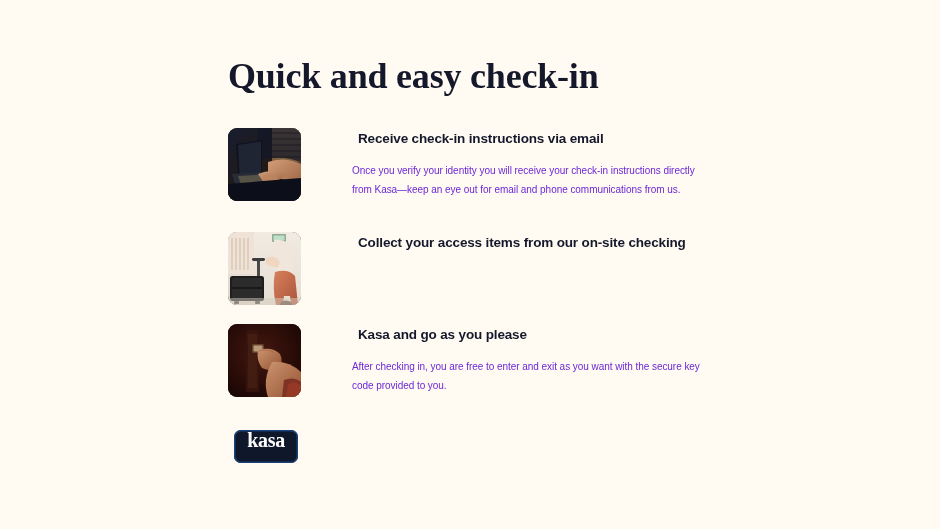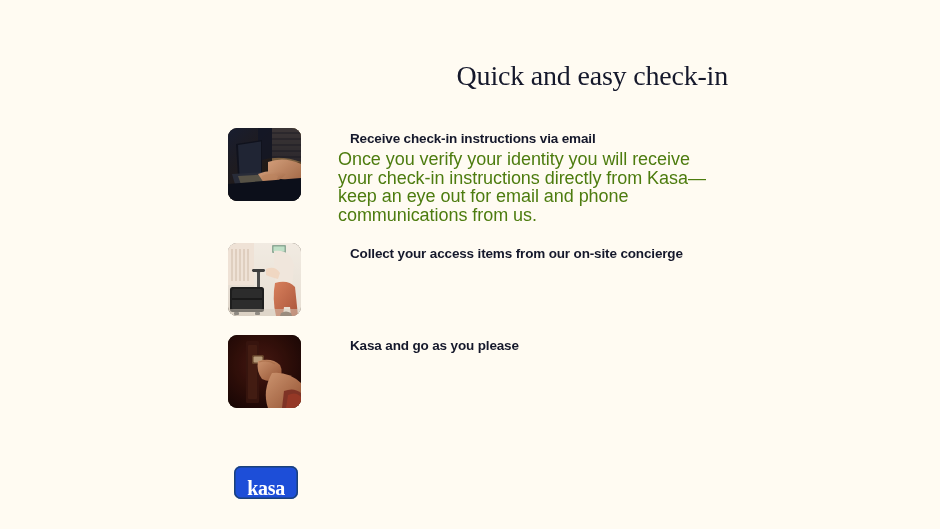--- a/index.html
+++ b/index.html
@@ -22,28 +22,27 @@
     background: #FFFBF2;
   }
   .content {
     position: absolute;
     left: 228px;
     top: 58px;
     width: 500px;
   }
   .page-title {
     font-family: "Liberation Serif", "DejaVu Serif", serif;
-    font-weight: normal;
-    font-size: 28px;
+    font-weight: bold;
+    font-size: 36px;
     line-height: 36px;
     letter-spacing: -0.2px;
     color: #15182B;
     margin: 0;
     white-space: nowrap;
-    text-align: right;
   }
   .steps {
     position: absolute;
     left: 228px;
     top: 128px;
     width: 500px;
   }
   .step {
     display: flex;
     align-items: flex-start;
@@ -66,48 +65,47 @@
   }
   .step-text {
     padding-top: 2px;
   }
   .step-heading {
     font-family: "Liberation Sans", sans-serif;
     font-weight: bold;
     font-size: 13.5px;
     line-height: 18px;
     color: #15182B;
-    margin: 0 0 2px 0;
+    margin: 0 0 2px 8px;
     letter-spacing: -0.15px;
     white-space: nowrap;
     padding-left: 12px;
   }
   .step-body {
     font-family: "Liberation Sans", sans-serif;
     font-weight: normal;
-    font-size: 18px;
+    font-size: 10px;
     line-height: 18.5px;
-    color: #4d7c0f;
-    margin: 0;
+    color: #6d28d9;
+    margin: 14px;
     max-width: 372px;
     letter-spacing: -0.05px;
   }
   .brand {
     position: absolute;
     left: 234px;
     top: 430px;
     width: 64px;
     height: 33px;
-    background: #1d4ed8;
+    background: #0f172a;
     border-radius: 7px;
     box-shadow: inset 0 0 0 1.5px #1b4179;
     display: flex;
-    align-items: flex-end;
+    align-items: flex-start;
     justify-content: center;
-    margin-top: 36px;
   }
   .brand-wordmark {
     font-family: "Liberation Serif", "DejaVu Serif", serif;
     font-weight: bold;
     font-size: 20px;
     line-height: 20px;
     color: #FFFFFF;
     letter-spacing: -0.3px;
     padding-bottom: 1px;
   }
@@ -204,21 +202,21 @@
           <rect x="24" y="26" width="13" height="3" rx="1.4" fill="#3c3c3c"></rect>
           <rect x="2" y="44" width="34" height="25" rx="2.5" fill="#1e1e1e"></rect>
           <rect x="4" y="46" width="30" height="21" rx="2" fill="#2c2c2c"></rect>
           <rect x="4" y="55" width="30" height="2" fill="#1a1a1a"></rect>
           <rect x="6" y="69" width="5" height="3" rx="1" fill="#444"></rect>
           <rect x="27" y="69" width="5" height="3" rx="1" fill="#444"></rect>
           <rect x="0" y="66" width="73" height="7" fill="#d8cdbf" opacity="0.5"></rect>
         </svg>
       </div>
       <div class="step-text">
-        <p class="step-heading">Collect your access items from our on-site concierge</p>
+        <p class="step-heading">Collect your access items from our on-site checking</p>
       </div>
     </div>
 
     <div class="step">
       <div class="step-thumb">
         <svg viewBox="0 0 73 73" xmlns="http://www.w3.org/2000/svg">
           <defs>
             <radialGradient id="g3bg" cx="45%" cy="40%" r="75%">
               <stop offset="0%" stop-color="#4a1a12"></stop>
               <stop offset="60%" stop-color="#2a0d08"></stop>
@@ -237,20 +235,21 @@
           <path d="M30 26 Q44 22 52 30 Q56 38 50 44 Q42 48 34 44 Q28 36 30 26 Z" fill="url(#g3skin)"></path>
           <path d="M44 38 Q60 36 73 48 L73 73 L40 73 Q34 56 44 38 Z" fill="url(#g3skin)"></path>
           <path d="M56 56 Q66 52 73 58 L73 73 L54 73 Z" fill="#8b3a2a"></path>
           <path d="M60 60 Q68 56 73 62 L73 73 L58 73 Z" fill="#a8412c" opacity="0.85"></path>
           <path d="M31 27 Q40 24 47 29" stroke="#b5764d" stroke-width="1.2" fill="none" opacity="0.6"></path>
           <rect width="73" height="73" fill="#2a0b05" opacity="0.12"></rect>
         </svg>
       </div>
       <div class="step-text">
         <p class="step-heading">Kasa and go as you please</p>
+        <p class="step-body">After checking in, you are free to enter and exit as you want with the secure key code provided to you.</p>
       </div>
     </div>
 
   </div>
 
   <div class="brand">
     <span class="brand-wordmark">kasa</span>
   </div>
 
 </div>

